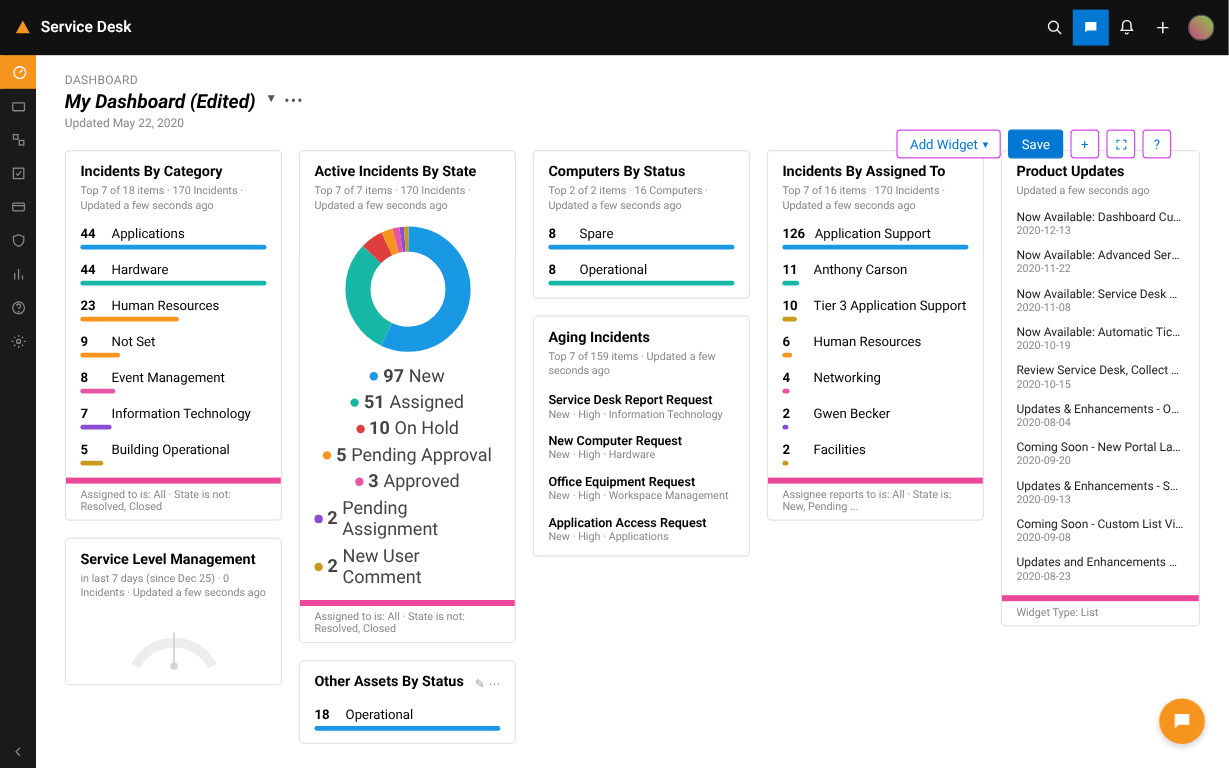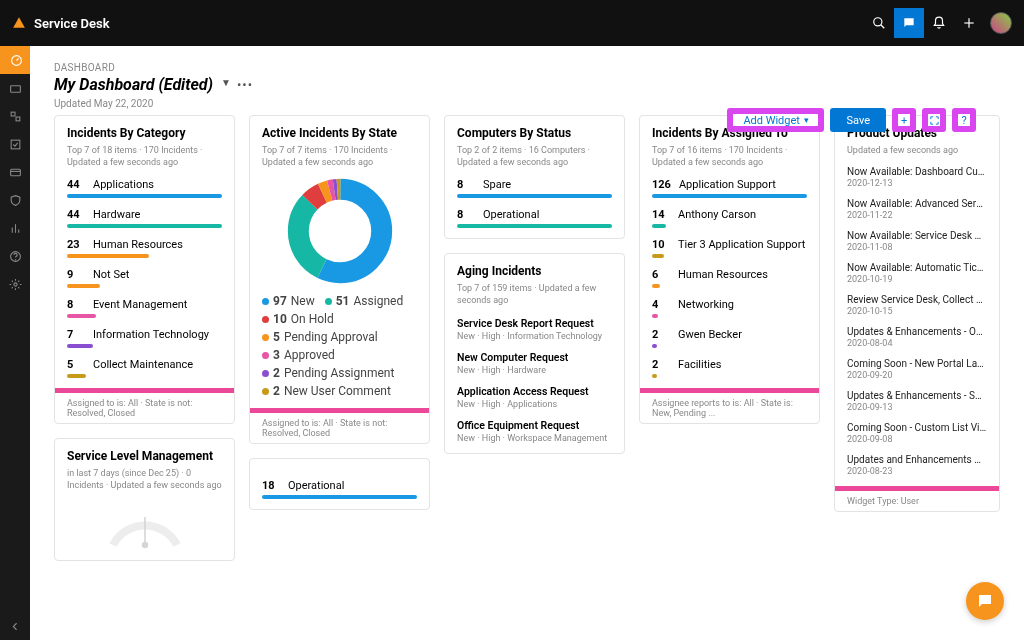--- a/index.html
+++ b/index.html
@@ -16,38 +16,38 @@
 .sidebar .side-item { width: 30px; height: 28px; display: flex; align-items: center; justify-content: center; color: #888; cursor: pointer; }
 .sidebar .side-item.active { background: #f7941e; color: #fff; border-left: 2px solid #f7941e; }
 .sidebar .gap { flex: 1; }
 .content { flex: 1; overflow: auto; padding: 16px 24px; }
 .crumb { font-size: 10px; color: #888; letter-spacing: 0.3px; }
 .page-title-row { display: flex; align-items: center; margin-top: 2px; }
 .page-title { font-size: 16px; font-weight: 700; font-style: italic; }
 .page-title-actions { display: flex; gap: 6px; margin-left: 8px; color: #555; }
 .updated { font-size: 10px; color: #888; margin-top: 4px; }
 .header-actions { position: absolute; right: 24px; top: 46px; display: flex; gap: 6px; align-items: center; }
-.btn { height: 24px; padding: 0 10px; font-size: 11px; border: 6px solid #d946ef; border-radius: 3px; display: flex; align-items: center; cursor: pointer; }
+.btn { height: 24px; padding: 0 10px; font-size: 11px; border: 1px solid #d946ef; border-radius: 3px; display: flex; align-items: center; cursor: pointer; }
 .btn.outline { background: #fff; color: #0277d3; }
 .btn.solid { background: #0277d3; color: #fff; border-color: #0277d3; }
 .btn.icon-only { width: 24px; padding: 0; justify-content: center; }
 .content-inner { position: relative; }
-.grid { display: flex; gap: 14px; margin-top: 6px; align-items: flex-start; }
+.grid { display: flex; gap: 14px; margin-top: 16px; align-items: flex-start; }
 .col { display: flex; flex-direction: column; gap: 14px; width: 186px; }
 .col.narrow { width: 166px; }
 .card { border: 1px solid #e3e3e3; border-radius: 4px; padding: 10px 12px; background: #fff; }
 .card h3 { font-size: 12px; font-weight: 700; margin-bottom: 4px; }
 .card .sub { font-size: 9px; color: #888; line-height: 1.35; }
 .stat-row { margin-top: 10px; }
 .stat-row .line1 { display: flex; align-items: baseline; gap: 8px; font-size: 11px; }
 .stat-row .num { font-weight: 700; min-width: 18px; }
 .stat-row .bar { height: 4px; border-radius: 2px; margin-top: 3px; }
 .card-footer { border-top: 5px solid #ec4899; margin: 10px -12px -10px; padding: 5px 12px; font-size: 9px; color: #888; }
 .donut-wrap { display: flex; justify-content: center; margin: 8px 0; }
-.legend { font-size: 12px; color: #444; display: flex; flex-wrap: wrap; gap: 4px 10px; }
+.legend { font-size: 15px; color: #444; display: flex; flex-wrap: wrap; gap: 4px 10px; justify-content: center; }
 .legend .item { display: flex; align-items: center; gap: 4px; }
 .legend .dot { width: 7px; height: 7px; border-radius: 50%; }
 .update-item { margin-top: 10px; }
 .update-item .t { font-size: 10px; color: #222; white-space: nowrap; overflow: hidden; text-overflow: ellipsis; }
 .update-item .d { font-size: 9px; color: #888; margin-top: 1px; }
 .aging-item { margin-top: 10px; }
 .aging-item .t { font-size: 10.5px; font-weight: 600; }
 .aging-item .d { font-size: 9px; color: #888; margin-top: 1px; }
 .card-title-row { display: flex; align-items: center; }
 .card-title-row h3 { flex: 1; }
@@ -228,21 +228,21 @@
                 <div class="stat-row">
                   <div class="line1">
                     <span class="num">7</span>
                     <span>Information Technology</span>
                   </div>
                   <div class="bar" style="width:17%;background:#8a4fd1"></div>
                 </div>
                 <div class="stat-row">
                   <div class="line1">
                     <span class="num">5</span>
-                    <span>Collect Maintenance</span>
+                    <span>Building Operational</span>
                   </div>
                   <div class="bar" style="width:12%;background:#c79a1a"></div>
                 </div>
               </div>
             <div class="card-footer">Assigned to is: All · State is not: Resolved, Closed</div>
           </div>
           <div class="card">
             <h3>Service Level Management</h3>
             <div class="sub">in last 7 days (since Dec 25) · 0 Incidents · Updated a few seconds ago</div>
             <div class="sla-gauge">
@@ -275,20 +275,25 @@
                 <div class="item"><span class="dot" style="background:#17b7a5"></span><b>51</b> Assigned</div>
                 <div class="item"><span class="dot" style="background:#e03e3e"></span><b>10</b> On Hold</div>
                 <div class="item"><span class="dot" style="background:#f7941e"></span><b>5</b> Pending Approval</div>
                 <div class="item"><span class="dot" style="background:#e955a5"></span><b>3</b> Approved</div>
                 <div class="item"><span class="dot" style="background:#8a4fd1"></span><b>2</b> Pending Assignment</div>
                 <div class="item"><span class="dot" style="background:#c79a1a"></span><b>2</b> New User Comment</div>
               </div>
             <div class="card-footer">Assigned to is: All · State is not: Resolved, Closed</div>
           </div>
           <div class="card">
+            <div class="card-title-row">
+              <h3>Other Assets By Status</h3>
+              <span class="ic">✎</span>
+              <span class="ic">⋯</span>
+            </div>
             <div id="rows-other-assets">
                 <div class="stat-row">
                   <div class="line1">
                     <span class="num">18</span>
                     <span>Operational</span>
                   </div>
                   <div class="bar" style="width:100%;background:#1998e4"></div>
                 </div>
               </div>
           </div>
@@ -321,46 +326,46 @@
             <div id="aging-list">
                 <div class="aging-item">
                   <div class="t">Service Desk Report Request</div>
                   <div class="d">New · High · Information Technology</div>
                 </div>
                 <div class="aging-item">
                   <div class="t">New Computer Request</div>
                   <div class="d">New · High · Hardware</div>
                 </div>
                 <div class="aging-item">
+                  <div class="t">Office Equipment Request</div>
+                  <div class="d">New · High · Workspace Management</div>
+                </div>
+                <div class="aging-item">
                   <div class="t">Application Access Request</div>
                   <div class="d">New · High · Applications</div>
-                </div>
-                <div class="aging-item">
-                  <div class="t">Office Equipment Request</div>
-                  <div class="d">New · High · Workspace Management</div>
                 </div>
               </div>
           </div>
         </div>
 
         <div class="col">
           <div class="card">
             <h3>Incidents By Assigned To</h3>
             <div class="sub">Top 7 of 16 items · 170 Incidents · Updated a few seconds ago</div>
             <div id="rows-by-assigned">
                 <div class="stat-row">
                   <div class="line1">
                     <span class="num">126</span>
                     <span>Application Support</span>
                   </div>
                   <div class="bar" style="width:100%;background:#1998e4"></div>
                 </div>
                 <div class="stat-row">
                   <div class="line1">
-                    <span class="num">14</span>
+                    <span class="num">11</span>
                     <span>Anthony Carson</span>
                   </div>
                   <div class="bar" style="width:9%;background:#17b7a5"></div>
                 </div>
                 <div class="stat-row">
                   <div class="line1">
                     <span class="num">10</span>
                     <span>Tier 3 Application Support</span>
                   </div>
                   <div class="bar" style="width:8%;background:#c79a1a"></div>
@@ -437,21 +442,21 @@
                 </div>
                 <div class="update-item">
                   <div class="t">Coming Soon - Custom List Views and Cust...</div>
                   <div class="d">2020-09-08</div>
                 </div>
                 <div class="update-item">
                   <div class="t">Updates and Enhancements – August 23rd...</div>
                   <div class="d">2020-08-23</div>
                 </div>
               </div>
-            <div class="card-footer">Widget Type: User</div>
+            <div class="card-footer">Widget Type: List</div>
           </div>
         </div>
       </div>
     </div>
   </div>
 </div>
 
 <div class="fab">
   <svg width="18" height="18" viewBox="0 0 24 24" fill="#fff">
       <path d="M4 4h16v12H8l-4 4z"></path>

